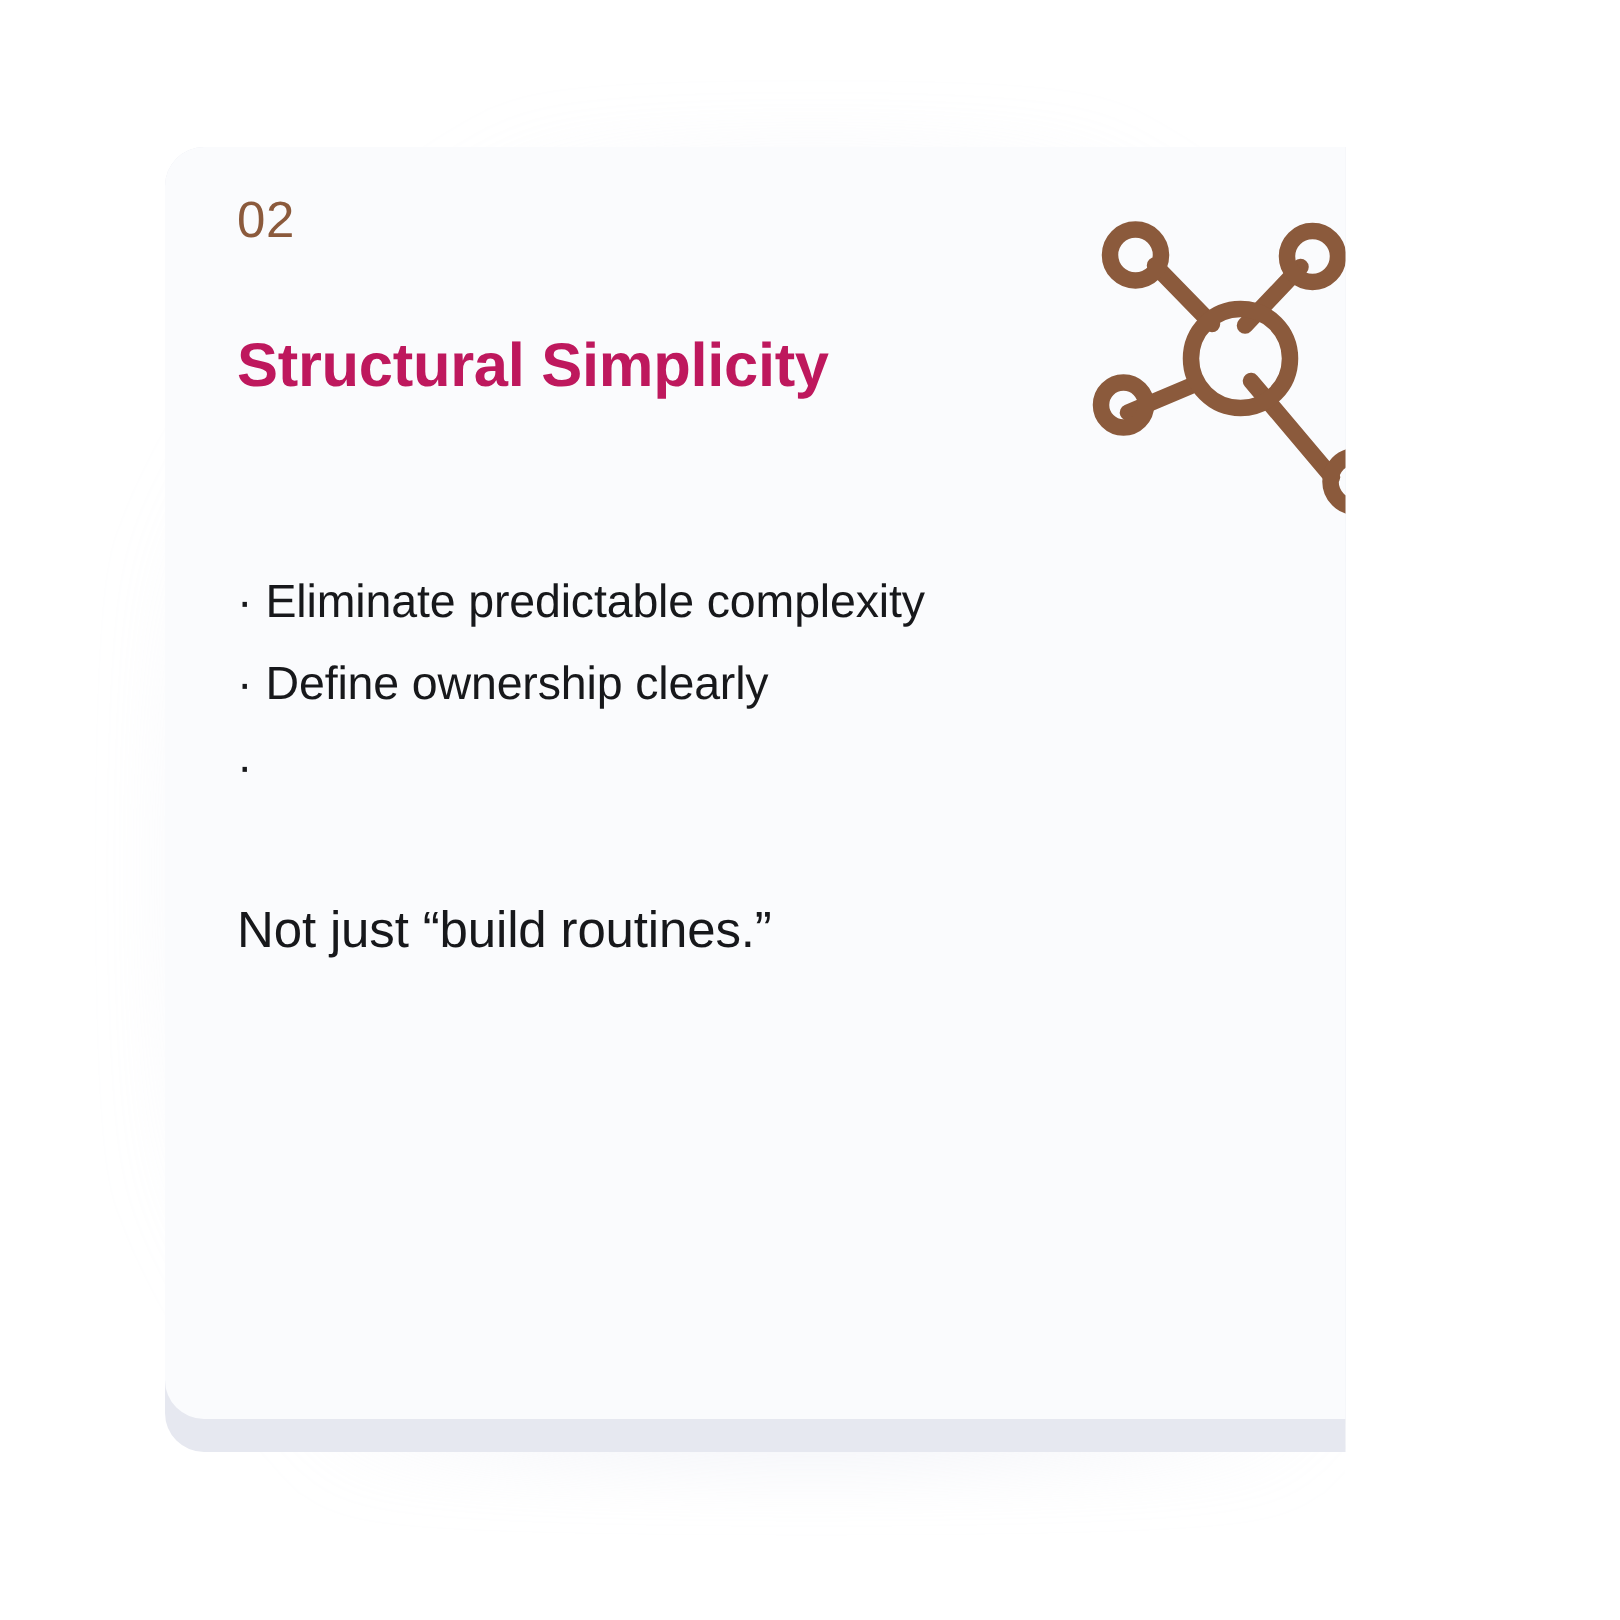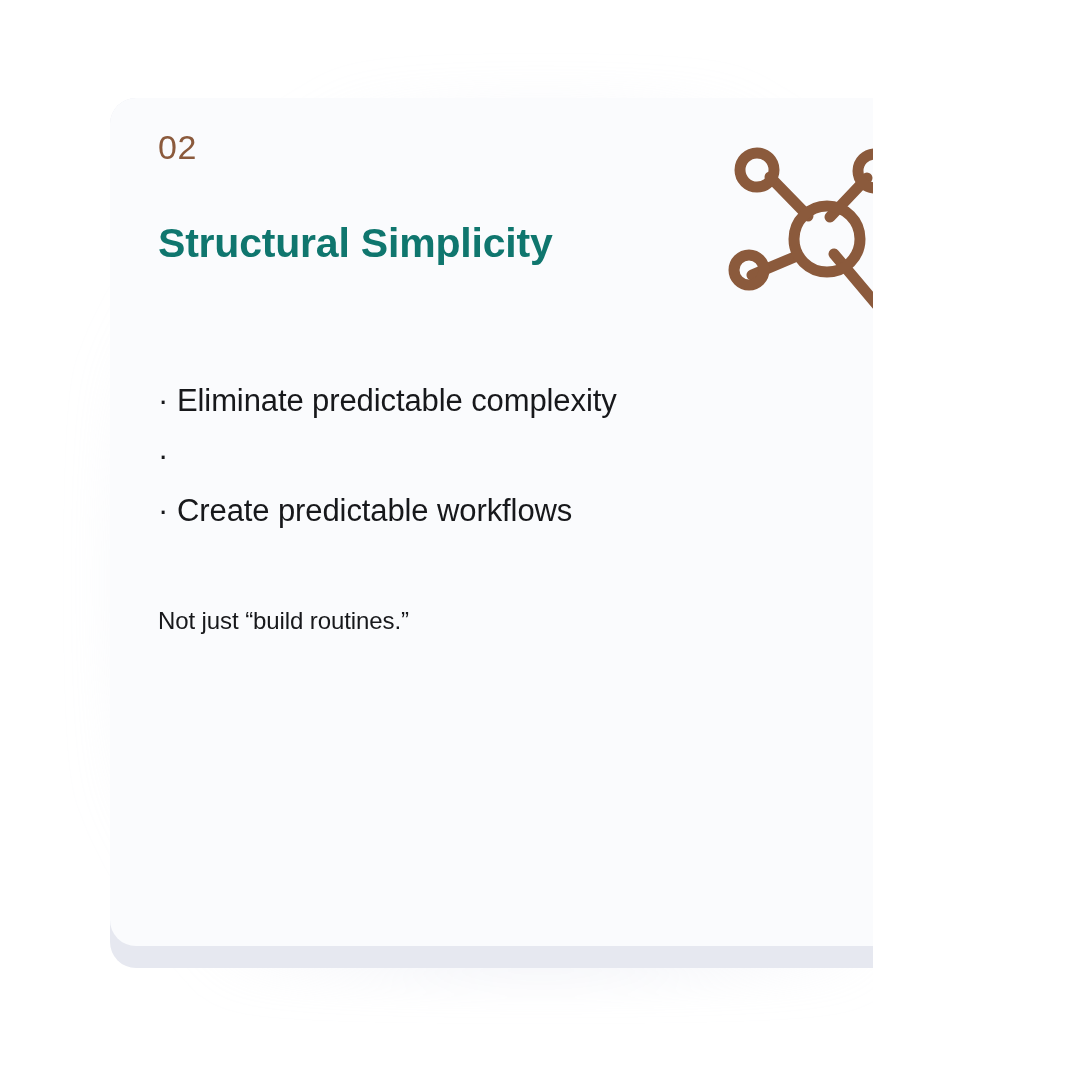--- a/index.html
+++ b/index.html
@@ -13,20 +13,21 @@
     font-family: "Liberation Sans", sans-serif;
     -webkit-font-smoothing: antialiased;
   }
 
   #stage {
     position: relative;
     width: 873px;
     height: 1080px;
     background: #ffffff;
     overflow: hidden;
+    padding-left: 24px;
   }
 
   
   .card-shadow {
     position: absolute;
     left: 110px;
     top: 98px;
     width: 860px;
     height: 870px;
     border-radius: 26px;
@@ -74,21 +75,21 @@
     line-height: 1;
   }
 
   .title {
     position: absolute;
     left: 0px;
     top: 125px;
     font-size: 41px;
     font-weight: 700;
     letter-spacing: -0.2px;
-    color: #0f766e;
+    color: #be185d;
     line-height: 1;
     white-space: nowrap;
   }
 
   .bullets {
     position: absolute;
     left: 0px;
     top: 275px;
     margin: 0;
     padding: 0;
@@ -110,21 +111,21 @@
     flex: 0 0 19px;
     color: #17181b;
   }
 
   .closing {
     position: absolute;
     left: 0px;
     top: 495px;
   }
   .closing-line {
-    font-size: 24px;
+    font-size: 34px;
     font-weight: 400;
     color: #17181b;
     line-height: 55px;
     letter-spacing: -0.1px;
     white-space: nowrap;
   }
 
   
   .node-icon {
     position: absolute;
@@ -149,24 +150,24 @@
 
       <div class="title">Structural Simplicity</div>
 
       <ul class="bullets">
         <li class="bullet">
           <span class="dot">·</span>
           <span>Eliminate predictable complexity</span>
         </li>
         <li class="bullet">
           <span class="dot">·</span>
+          <span>Define ownership clearly</span>
         </li>
         <li class="bullet">
           <span class="dot">·</span>
-          <span>Create predictable workflows</span>
         </li>
       </ul>
 
       <div class="closing">
         <div class="closing-line">Not just “build routines.”</div>
       </div>
 
       <div class="node-icon">
         <svg viewBox="0 0 210 210" width="210" height="210" aria-hidden="true">
           <g fill="none" stroke="#8b5a3c" stroke-width="11" stroke-linecap="round">

